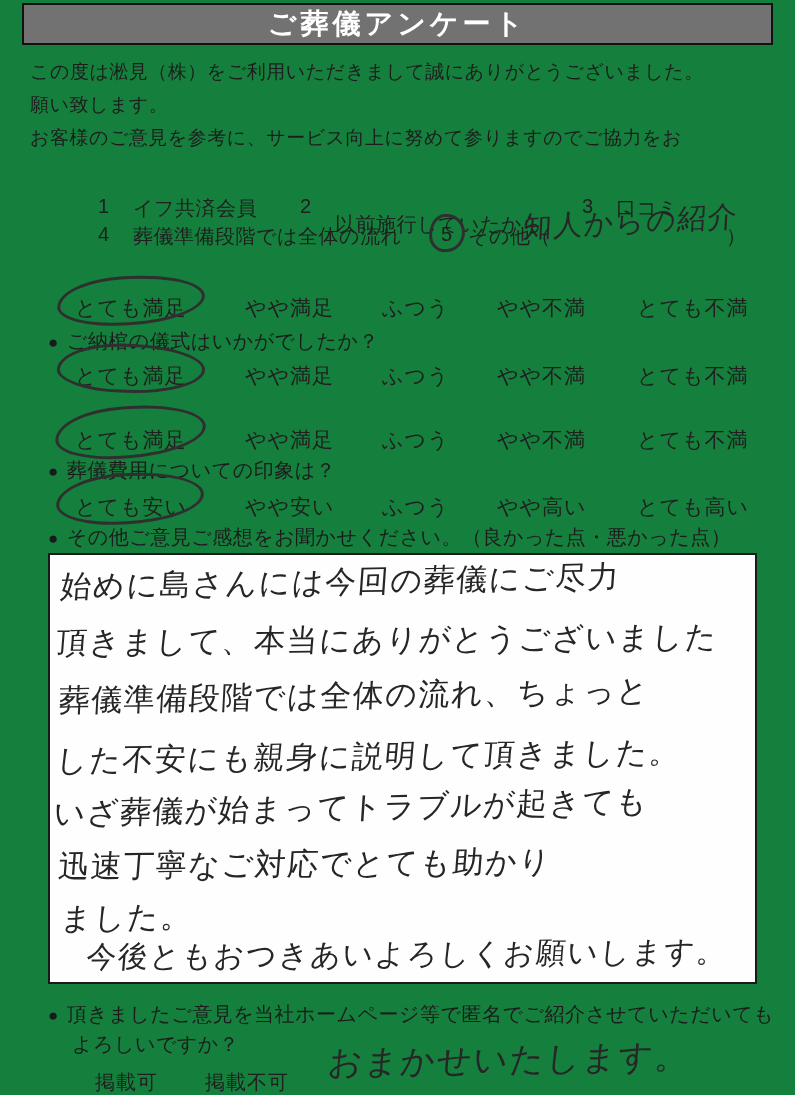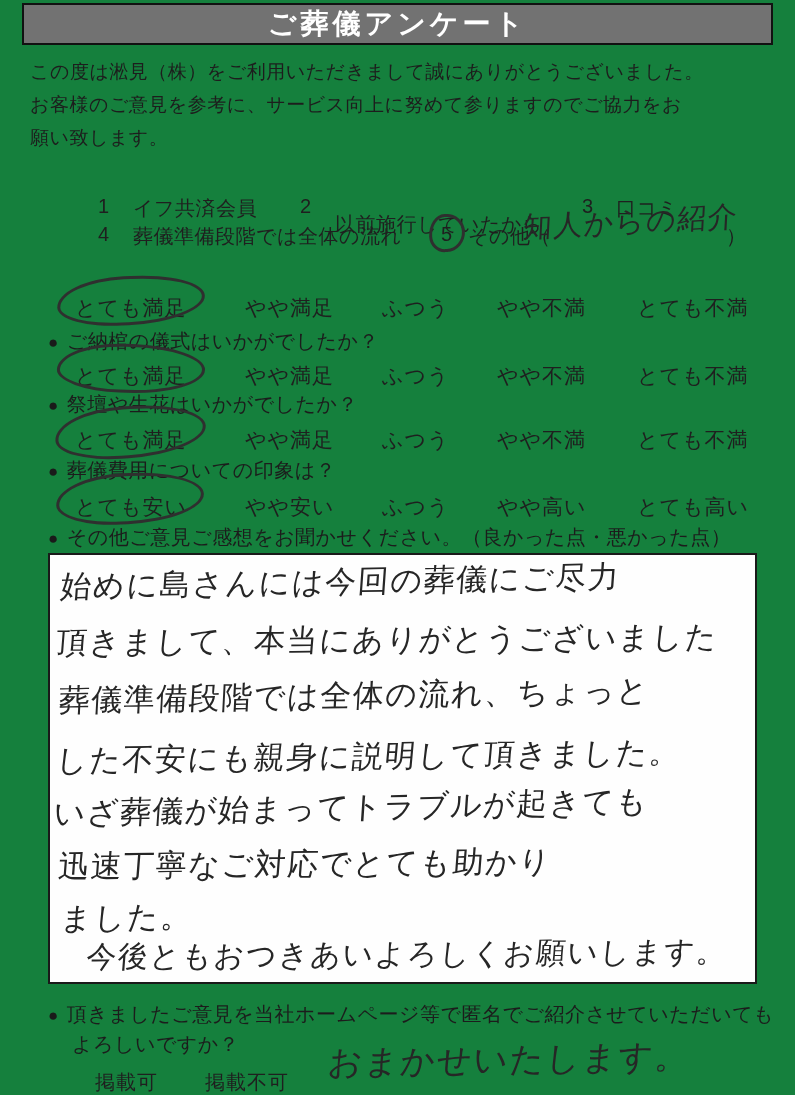--- a/index.html
+++ b/index.html
@@ -41,22 +41,22 @@
 <body>
 
 <div class="page">
 
   <div class="banner">
     <span class="banner-title">ご葬儀アンケート</span>
   </div>
 
   <div class="intro">
     <div>この度は淞見（株）をご利用いただきまして誠にありがとうございました。</div>
+    <div>願い致します。</div>
     <div>お客様のご意見を参考に、サービス向上に努めて参りますのでご協力をお</div>
-    <div>願い致します。</div>
   </div>
 
   <span class="numopt" style="left:98px;top:195px;">1</span>
   <span class="numopt" style="left:133px;top:195px;">イフ共済会員</span>
   <span class="numopt" style="left:300px;top:195px;">2</span>
   <span class="numopt" style="left:335px;top:195px;margin-top:16px;">以前施行していたから</span>
   <span class="numopt" style="left:582px;top:195px;">3</span>
   <span class="numopt" style="left:616px;top:195px;">口コミ</span>
 
   <span class="numopt" style="left:98px;top:223px;">4</span>
@@ -77,23 +77,20 @@
   <div class="qh" style="left:48px;top:328px;">
     <span class="bullet">●</span><span>ご納棺の儀式はいかがでしたか？</span>
   </div>
   <span class="opt" style="left:75px;top:355px;">とても満足</span>
   <span class="opt" style="left:245px;top:355px;">やや満足</span>
   <span class="opt" style="left:382px;top:355px;">ふつう</span>
   <span class="opt" style="left:497px;top:355px;">やや不満</span>
   <span class="opt" style="left:637px;top:355px;">とても不満</span>
   <div class="circle-sel" style="left:57px;top:344px;width:142px;height:43px;transform:rotate(2deg);"></div>
 
-  <div class="qh" style="left:48px;top:391px;">
-    <span class="bullet">●</span><span>祭壇や生花はいかがでしたか？</span>
-  </div>
   <span class="opt" style="left:75px;top:419px;">とても満足</span>
   <span class="opt" style="left:245px;top:419px;">やや満足</span>
   <span class="opt" style="left:382px;top:419px;">ふつう</span>
   <span class="opt" style="left:497px;top:419px;">やや不満</span>
   <span class="opt" style="left:637px;top:419px;">とても不満</span>
   <div class="circle-sel" style="left:55px;top:406px;width:145px;height:46px;transform:rotate(-4deg);"></div>
 
   <div class="qh" style="left:48px;top:457px;">
     <span class="bullet">●</span><span>葬儀費用についての印象は？</span>
   </div>

